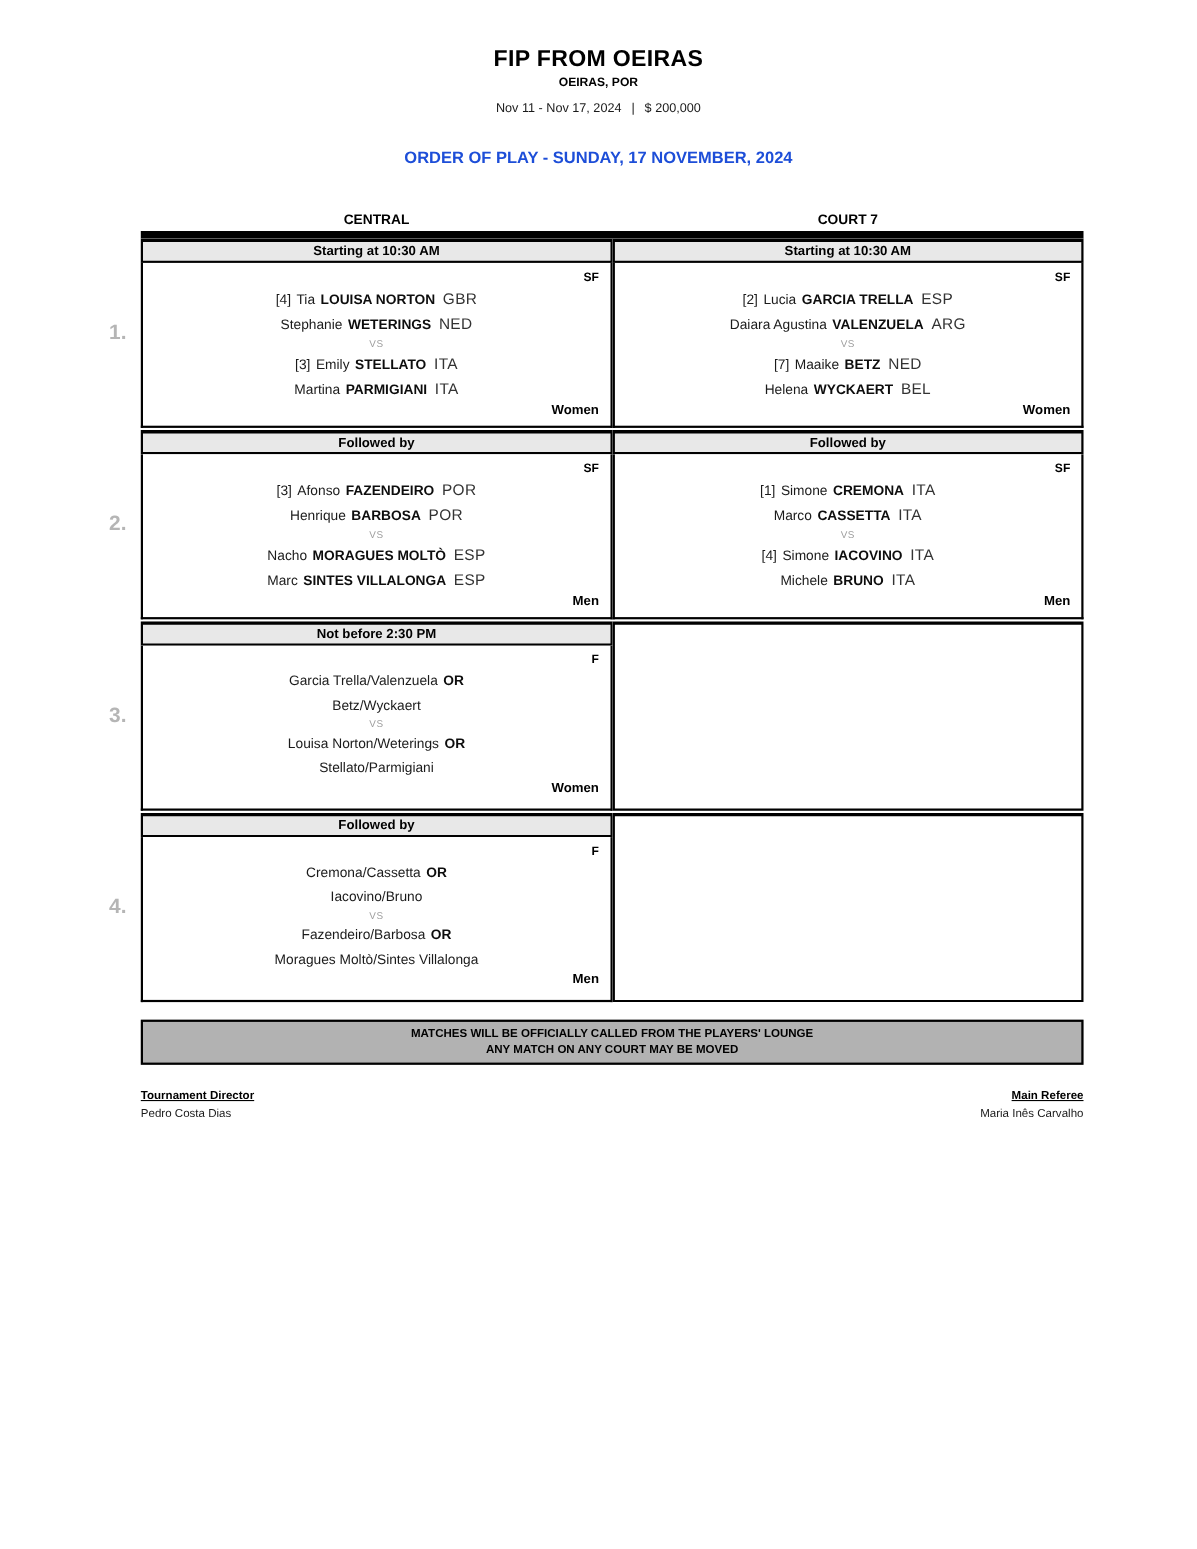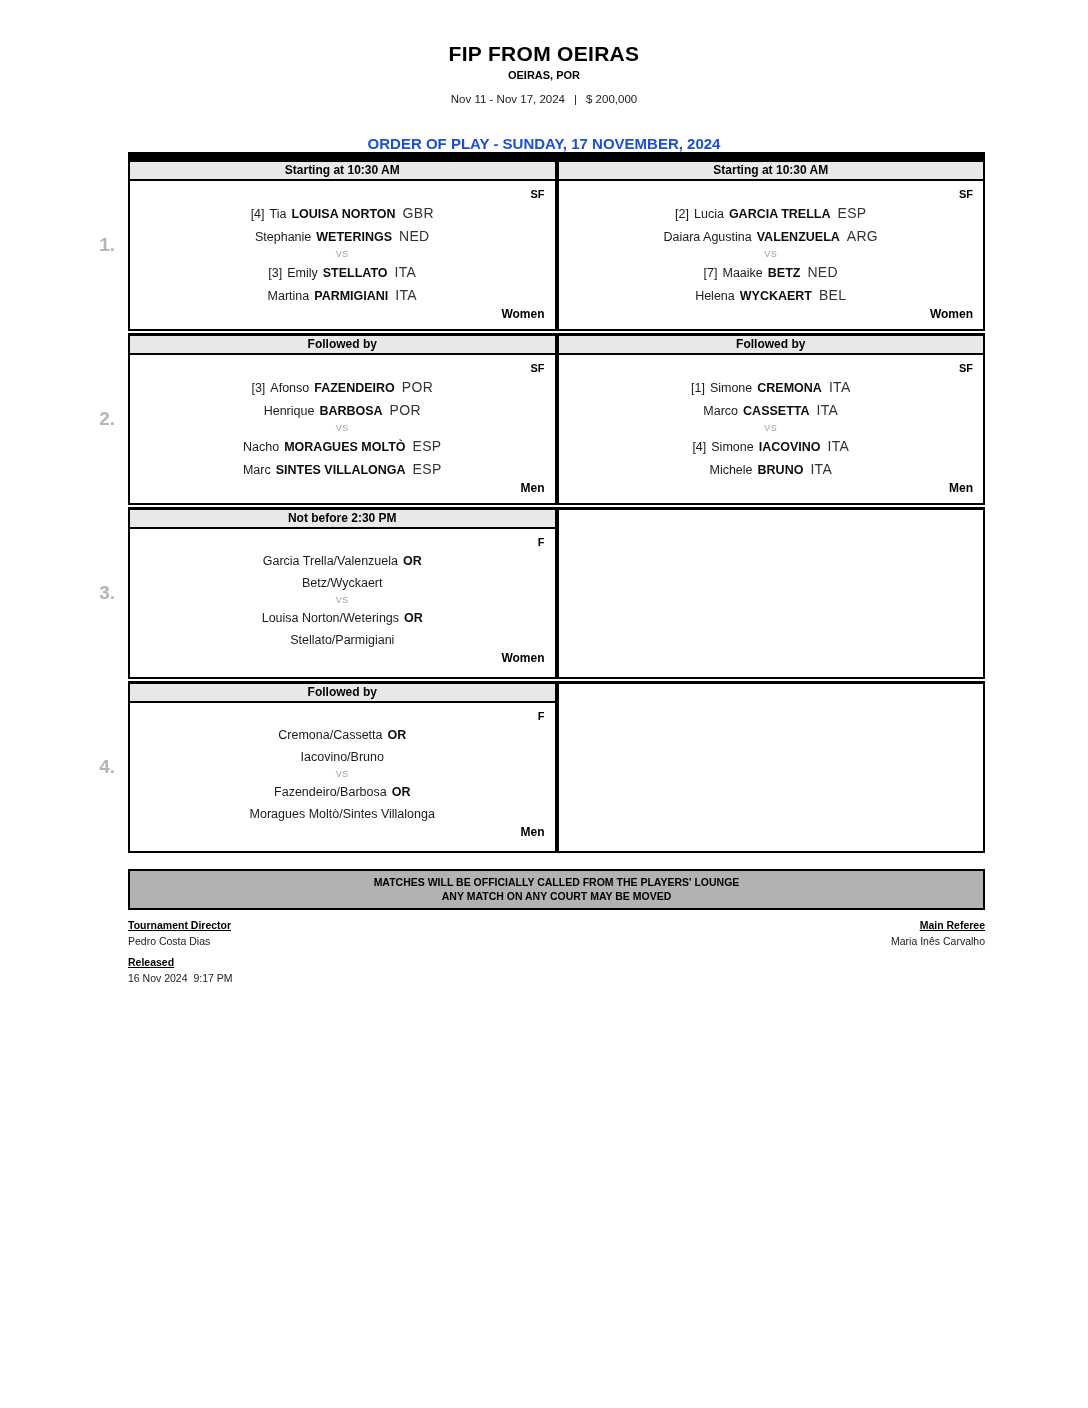--- a/index.html
+++ b/index.html
@@ -85,41 +85,45 @@
     border: 2px solid var(--border, #000);
     background: var(--banner-bg, #b2b2b2);
     text-align: center;
     padding: 4px 0 5px;
     font-size: 10.5px;
     font-weight: 700;
     line-height: 14px;
     color: #000;
   }
   
-  .footer { margin: 9px 0 0 128px; width: 857px; font-size: 10.5px; }
+  .footer { margin: 22px 0 0 128px; width: 857px; font-size: 10.5px; }
   .footer-row { display: flex; justify-content: space-between; }
   .footer-block.right { text-align: right; }
   .footer-label { font-weight: 700; text-decoration: underline; color: #000; }
   .footer-value { margin-top: 4px; color: #1a1a1a; white-space: pre; }
   .footer-block.released { margin-top: 9px; }
 </style>
 </head>
 <body>
 
 <div class="page">
 
   <div class="doc-header">
     <div class="title">FIP FROM OEIRAS</div>
     <div class="location">OEIRAS, POR</div>
     <div class="dates">
       <span>Nov 11 - Nov 17, 2024</span><span class="sep">|</span><span>$ 200,000</span>
     </div>
     <div class="oop">ORDER OF PLAY - SUNDAY, 17 NOVEMBER, 2024</div>
   </div>
 
+  <div class="court-labels">
+    <div class="court-label">CENTRAL</div>
+    <div class="court-label">COURT 7</div>
+  </div>
 
   <div class="top-bar"></div>
 
   <div id="schedule">
       <div class="match-row">
         <div class="row-num">1.</div>
         <div class="court-col">
           <div class="slot">
             <div class="slot-header">Starting at 10:30 AM</div>
             <div class="slot-content">
@@ -242,19 +246,15 @@
     <div class="footer-row">
       <div class="footer-block">
         <div class="footer-label">Tournament Director</div>
         <div class="footer-value">Pedro Costa Dias</div>
       </div>
       <div class="footer-block right">
         <div class="footer-label">Main Referee</div>
         <div class="footer-value">Maria Inês Carvalho</div>
       </div>
     </div>
-    <div class="footer-block released">
-      <div class="footer-label">Released</div>
-      <div class="footer-value">16 Nov 2024  9:17 PM</div>
-    </div>
   </div>
 
 </div>
 
 </body></html>

